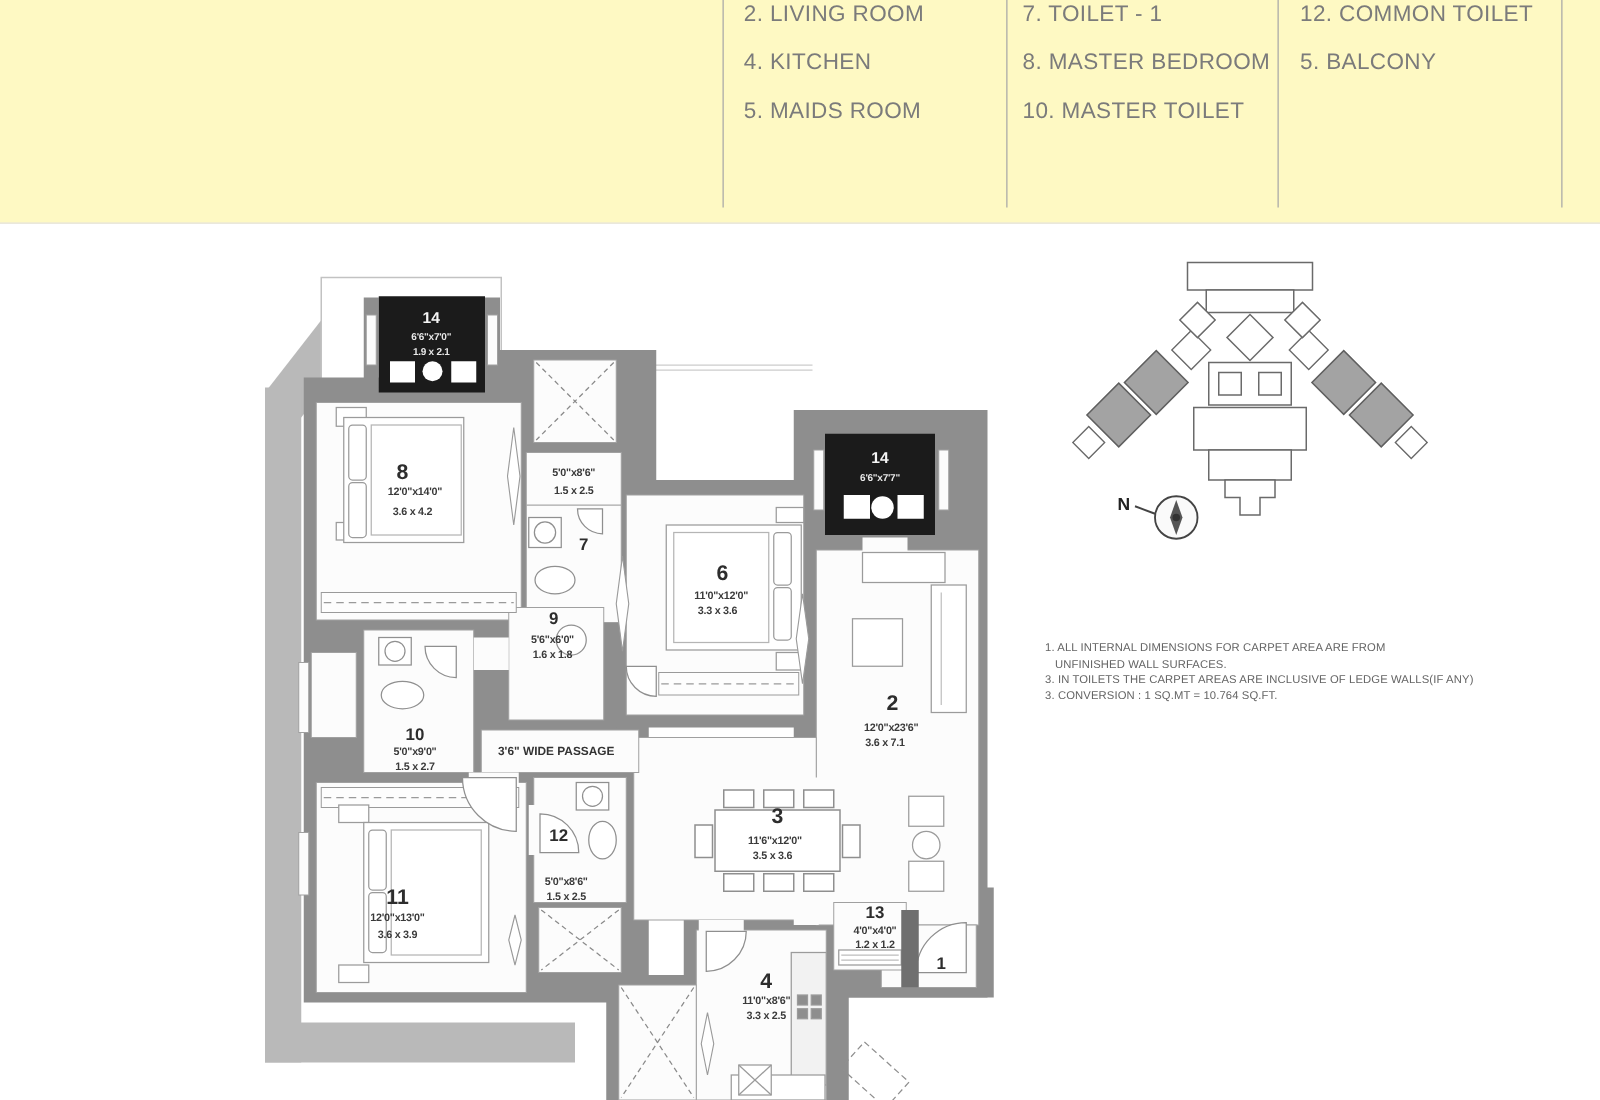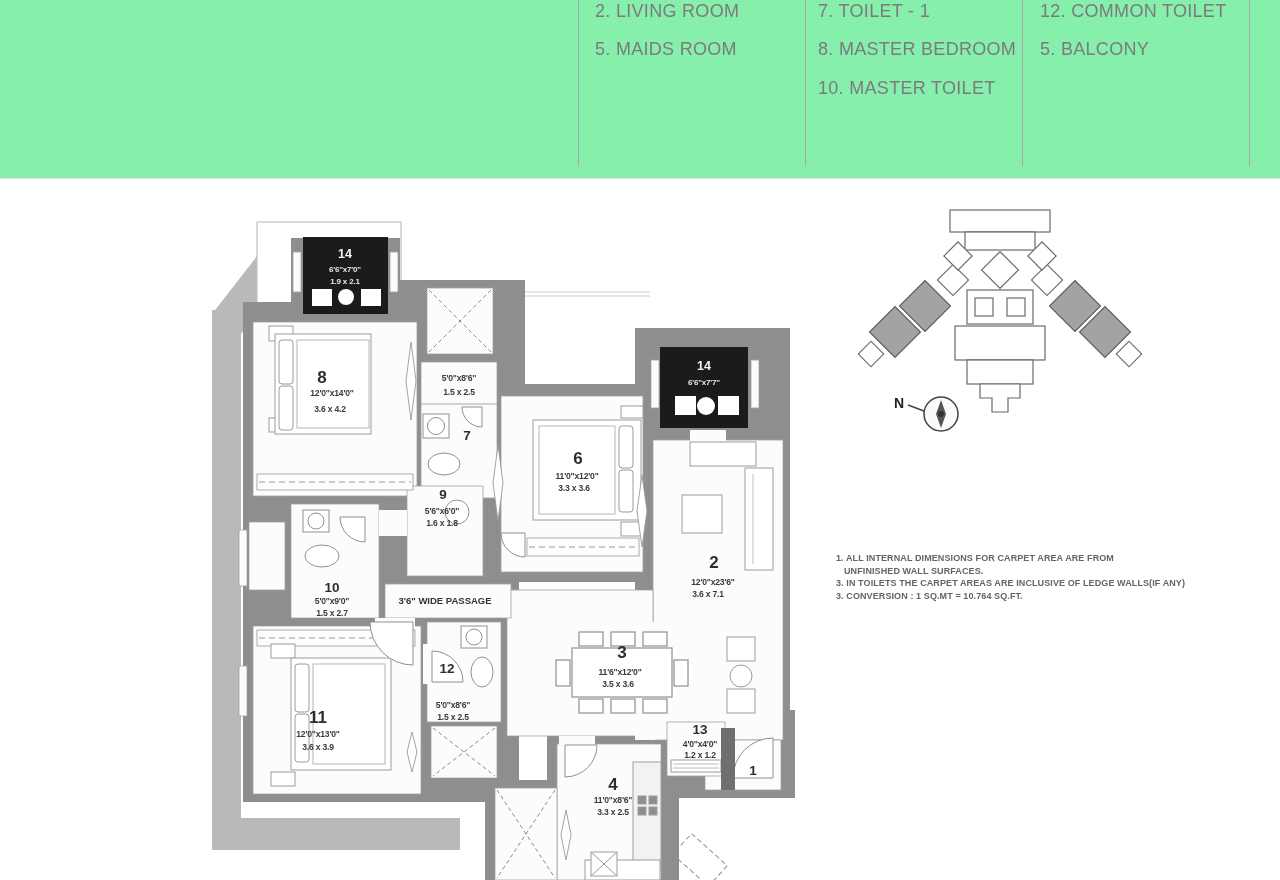--- a/index.html
+++ b/index.html
@@ -1,27 +1,27 @@
 <!DOCTYPE html>
 <html><head>
 <meta charset="utf-8">
 <style>
   html,body{margin:0;padding:0;}
   body{width:1280px;height:880px;position:relative;background:#ffffff;
        font-family:"Liberation Sans",sans-serif;overflow:hidden;}
   
   .legend-band{position:absolute;left:0;top:0;width:1280px;height:178px;
-               background:#86efac;border-bottom:1px solid #e3e2e0;}
+               background:#fef9c3;border-bottom:1px solid #e3e2e0;}
   .legend-divider{position:absolute;top:0;width:1px;height:166px;background:#a8a8a8;}
   .legend-col{position:absolute;top:-8px;list-style:none;margin:0;padding:0;}
   .legend-col li{height:38.6px;display:flex;align-items:center;
                  font-size:18px;color:#7b7b7b;letter-spacing:.3px;white-space:nowrap;}
   
   .notes{position:absolute;left:836px;top:512px;font-size:9px;line-height:12.5px;
-         color:#646464;letter-spacing:.1px;white-space:nowrap;font-weight:bold;margin-top:40px;}
+         color:#646464;letter-spacing:.1px;white-space:nowrap;font-weight:normal;}
   .notes .indent{padding-left:8px;}
   
   text{font-family:"Liberation Sans",sans-serif;fill:#2d2d2d;}
   .rnum{font-size:17px;font-weight:bold;}
   .rnum-s{font-size:13.5px;font-weight:bold;}
   .dims{font-size:8.6px;font-weight:bold;letter-spacing:-0.2px;fill:#3a3a3a;}
   .bal-num{font-size:12.5px;font-weight:bold;fill:#f5f5f5;}
   .bal-dim{font-size:8px;font-weight:bold;fill:#e8e8e8;letter-spacing:-0.2px;}
   .passage-t{font-size:9.5px;font-weight:bold;fill:#333;}
   .north-n{font-size:14px;font-weight:bold;fill:#222;}
@@ -30,20 +30,21 @@
 <body>
 
 <div class="legend-band">
   <div class="legend-divider" style="left:578px"></div>
   <div class="legend-divider" style="left:805px"></div>
   <div class="legend-divider" style="left:1022px"></div>
   <div class="legend-divider" style="left:1249px"></div>
 
   <ul class="legend-col" style="left:595px">
     <li>2. LIVING ROOM</li>
+    <li>4. KITCHEN</li>
     <li>5. MAIDS ROOM</li>
   </ul>
   <ul class="legend-col" style="left:818px">
     <li>7. TOILET - 1</li>
     <li>8. MASTER BEDROOM</li>
     <li>10. MASTER TOILET</li>
   </ul>
   <ul class="legend-col" style="left:1040px">
     <li>12. COMMON TOILET</li>
     <li>5. BALCONY</li>

